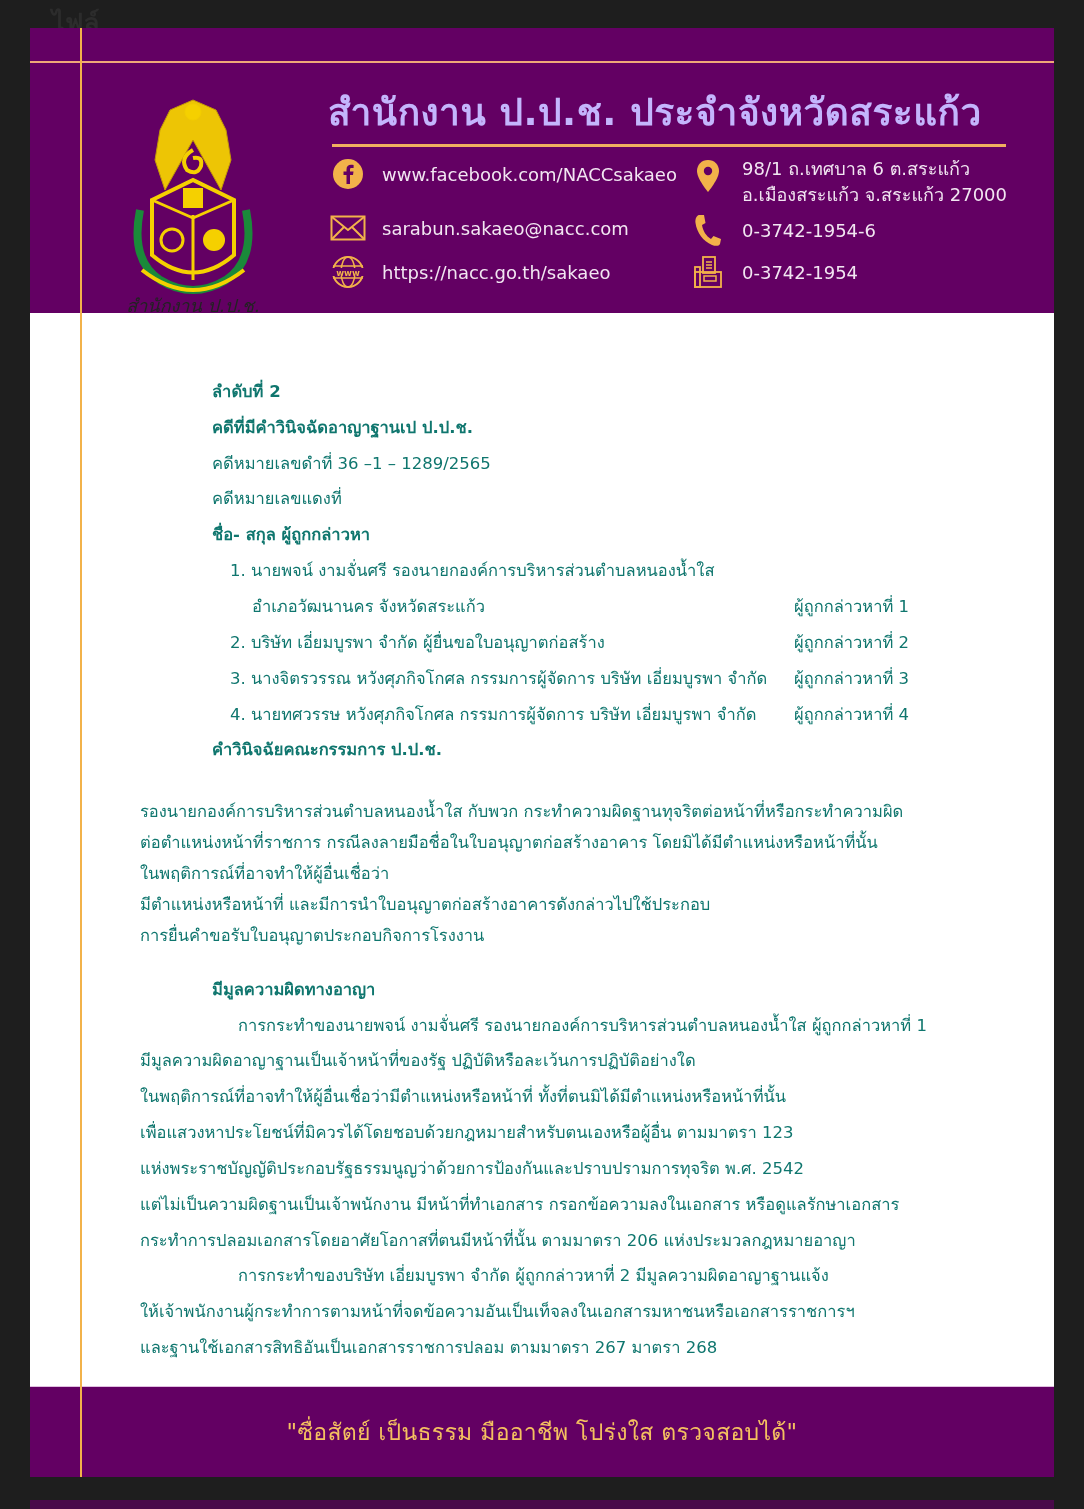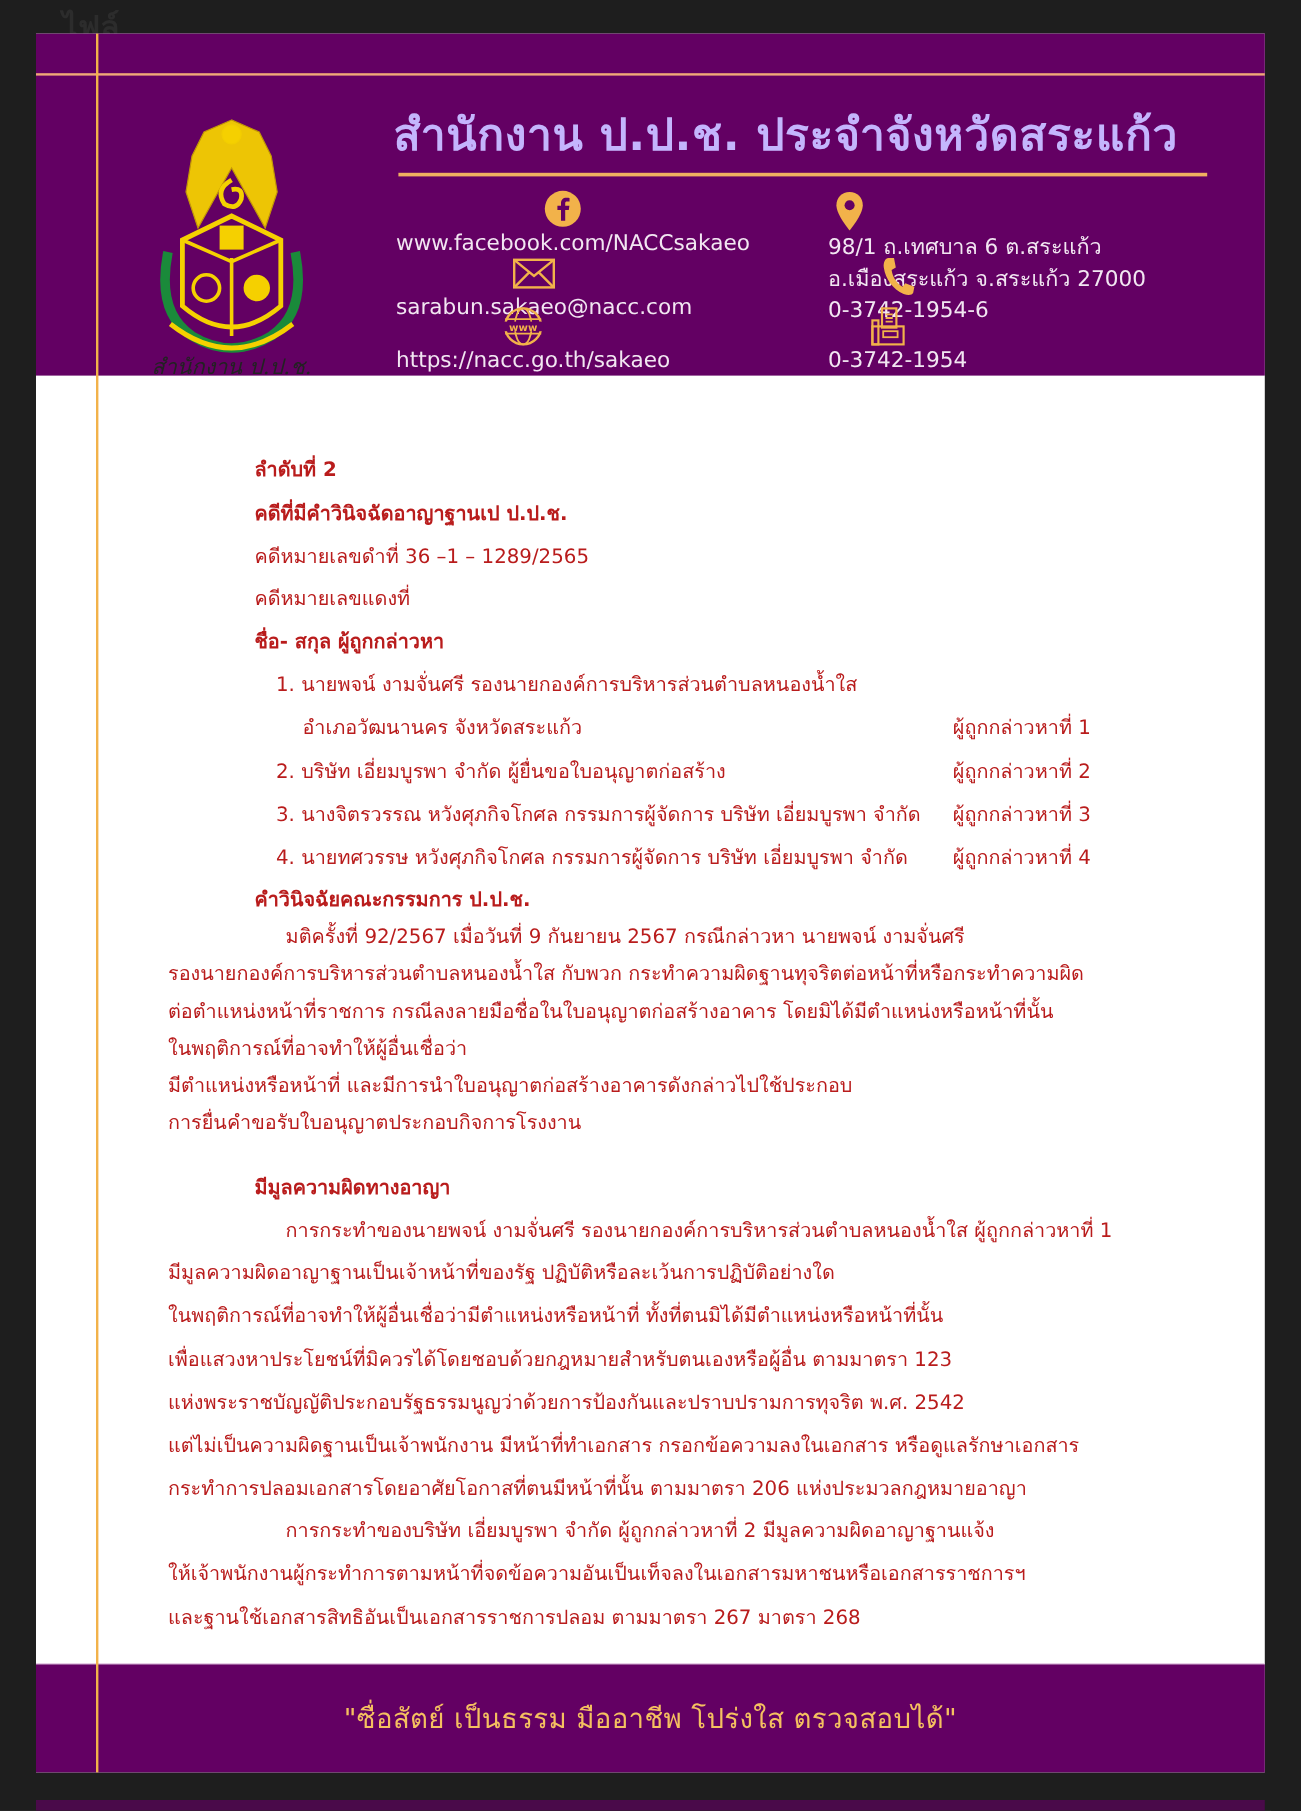--- a/index.html
+++ b/index.html
@@ -34,34 +34,34 @@
     .org-title {
       position: absolute; left: 298px; top: 54px;
       font-size: 37px; color: #c4b5fd; font-weight: bold; letter-spacing: 0.5px;
       white-space: nowrap;
     }
     .title-underline {
       position: absolute; left: 302px; top: 116px; width: 674px; height: 3px;
       background: #f0b060;
     }
 
-    .contact { position: absolute; display: flex; align-items: center; color: #f2e6f2; font-size: 18px; white-space: nowrap; flex-direction: column; }
+    .contact { position: absolute; display: flex; align-items: center; color: #f2e6f2; font-size: 18px; white-space: nowrap; }
     .contact .ic { width: 36px; height: 36px; margin-right: 16px; display: flex; align-items: center; justify-content: center; }
     .contact svg { display: block; }
 
     .c-fb { left: 300px; top: 128px; }
     .c-mail { left: 300px; top: 182px; }
     .c-web { left: 300px; top: 226px; }
     .c-addr { left: 660px; top: 128px; align-items: flex-start; }
     .c-addr .lines { line-height: 26px; }
     .c-phone { left: 660px; top: 184px; }
     .c-fax { left: 660px; top: 226px; }
 
     .body-text {
-      position: absolute; font-size: 16.5px; color: #b91c1c; white-space: nowrap;
+      position: absolute; font-size: 16.5px; color: #0f766e; white-space: nowrap;
       font-family: "DejaVu Sans", sans-serif;
     }
     .bold { font-weight: bold; }
 
     .footer {
       position: absolute; left: 0; top: 1359px; width: 1024px; height: 90px;
       background: #630063;
       display: flex; align-items: center; justify-content: center;
     }
     .footer-top-line { position: absolute; left: 0; top: 1358px; width: 1024px; height: 1px; background: #e0c0e0; }
@@ -176,21 +176,20 @@
   <div class="body-text" style="left:222px; top:565px;">อำเภอวัฒนานคร จังหวัดสระแก้ว</div>
   <div class="body-text" style="left:764px; top:565px;">ผู้ถูกกล่าวหาที่ 1</div>
   <div class="body-text" style="left:200px; top:601px;">2. บริษัท เอี่ยมบูรพา จำกัด ผู้ยื่นขอใบอนุญาตก่อสร้าง</div>
   <div class="body-text" style="left:764px; top:601px;">ผู้ถูกกล่าวหาที่ 2</div>
   <div class="body-text" style="left:200px; top:637px;">3. นางจิตรวรรณ  หวังศุภกิจโกศล กรรมการผู้จัดการ บริษัท เอี่ยมบูรพา จำกัด</div>
   <div class="body-text" style="left:764px; top:637px;">ผู้ถูกกล่าวหาที่ 3</div>
   <div class="body-text" style="left:200px; top:673px;">4. นายทศวรรษ  หวังศุภกิจโกศล กรรมการผู้จัดการ บริษัท เอี่ยมบูรพา จำกัด</div>
   <div class="body-text" style="left:764px; top:673px;">ผู้ถูกกล่าวหาที่ 4</div>
 
   <div class="body-text bold" style="left:182px; top:708px;text-align:center;">คำวินิจฉัยคณะกรรมการ ป.ป.ช.</div>
-  <div class="body-text" style="left:208px; top:739px;">มติครั้งที่ 92/2567 เมื่อวันที่ 9 กันยายน 2567 กรณีกล่าวหา นายพจน์ งามจั่นศรี</div>
   <div class="body-text" style="left:110px; top:770px;">รองนายกองค์การบริหารส่วนตำบลหนองน้ำใส กับพวก กระทำความผิดฐานทุจริตต่อหน้าที่หรือกระทำความผิด</div>
   <div class="body-text" style="left:110px; top:801px;">ต่อตำแหน่งหน้าที่ราชการ กรณีลงลายมือชื่อในใบอนุญาตก่อสร้างอาคาร โดยมิได้มีตำแหน่งหรือหน้าที่นั้น</div>
   <div class="body-text" style="left:110px; top:832px;">ในพฤติการณ์ที่อาจทำให้ผู้อื่นเชื่อว่า</div>
   <div class="body-text" style="left:110px; top:863px;">มีตำแหน่งหรือหน้าที่ และมีการนำใบอนุญาตก่อสร้างอาคารดังกล่าวไปใช้ประกอบ</div>
   <div class="body-text" style="left:110px; top:894px;">การยื่นคำขอรับใบอนุญาตประกอบกิจการโรงงาน</div>
 
   <div class="body-text bold" style="left:182px; top:948px;">มีมูลความผิดทางอาญา</div>
   <div class="body-text" style="left:208px; top:984px;">การกระทำของนายพจน์ งามจั่นศรี รองนายกองค์การบริหารส่วนตำบลหนองน้ำใส ผู้ถูกกล่าวหาที่ 1</div>
   <div class="body-text" style="left:110px; top:1055px;">ในพฤติการณ์ที่อาจทำให้ผู้อื่นเชื่อว่ามีตำแหน่งหรือหน้าที่ ทั้งที่ตนมิได้มีตำแหน่งหรือหน้าที่นั้น</div>
   <div class="body-text" style="left:110px; top:1019px;">มีมูลความผิดอาญาฐานเป็นเจ้าหน้าที่ของรัฐ ปฏิบัติหรือละเว้นการปฏิบัติอย่างใด</div>

